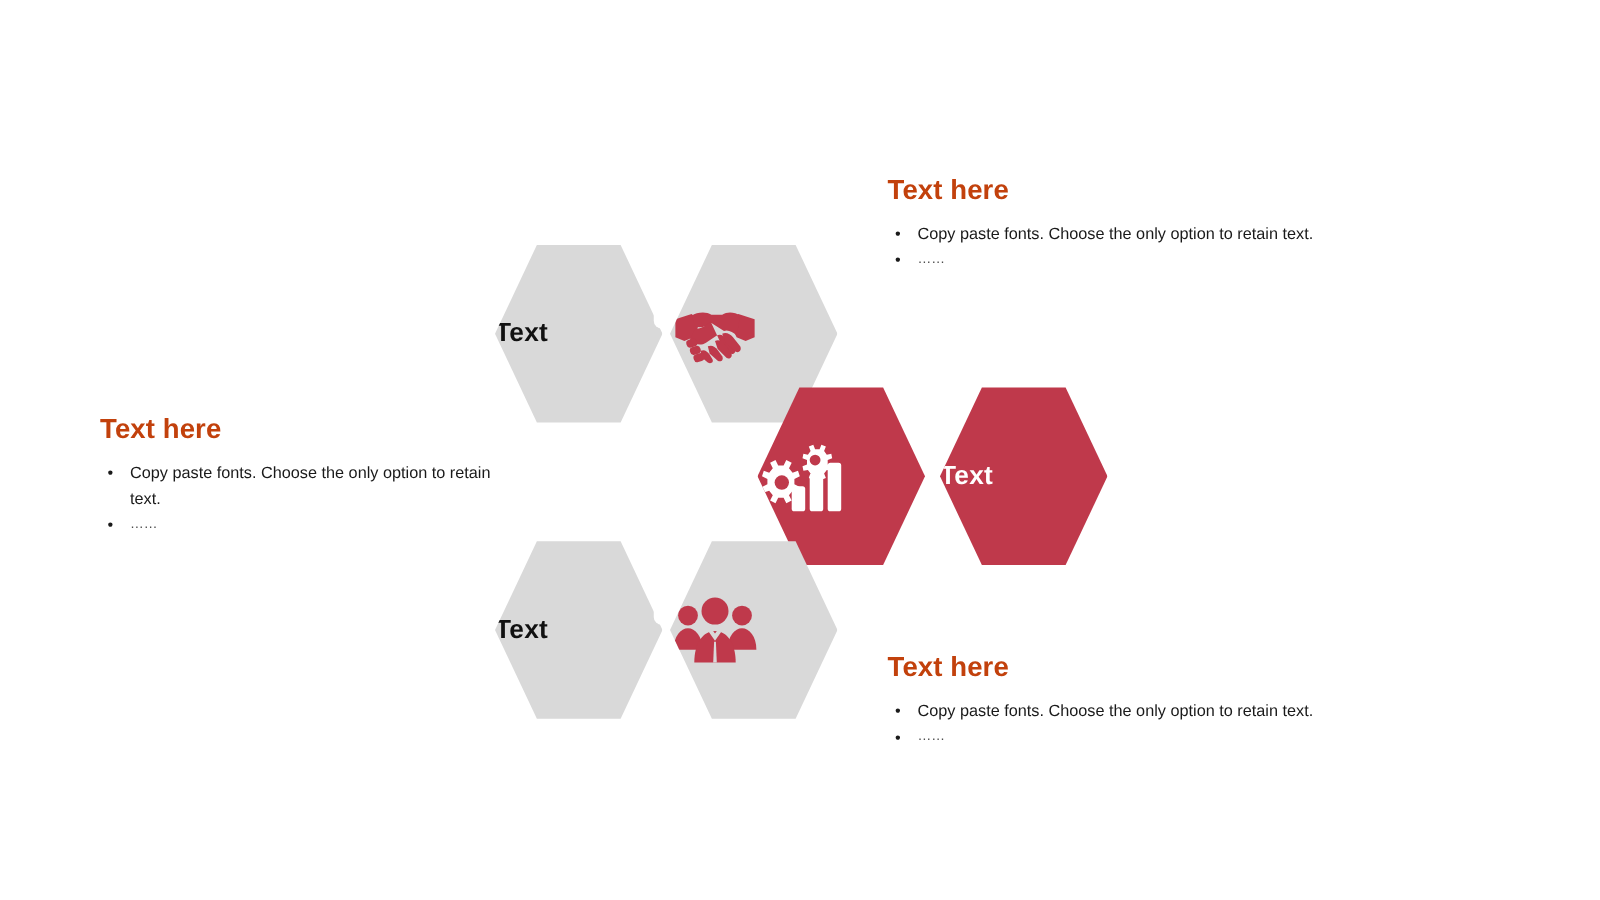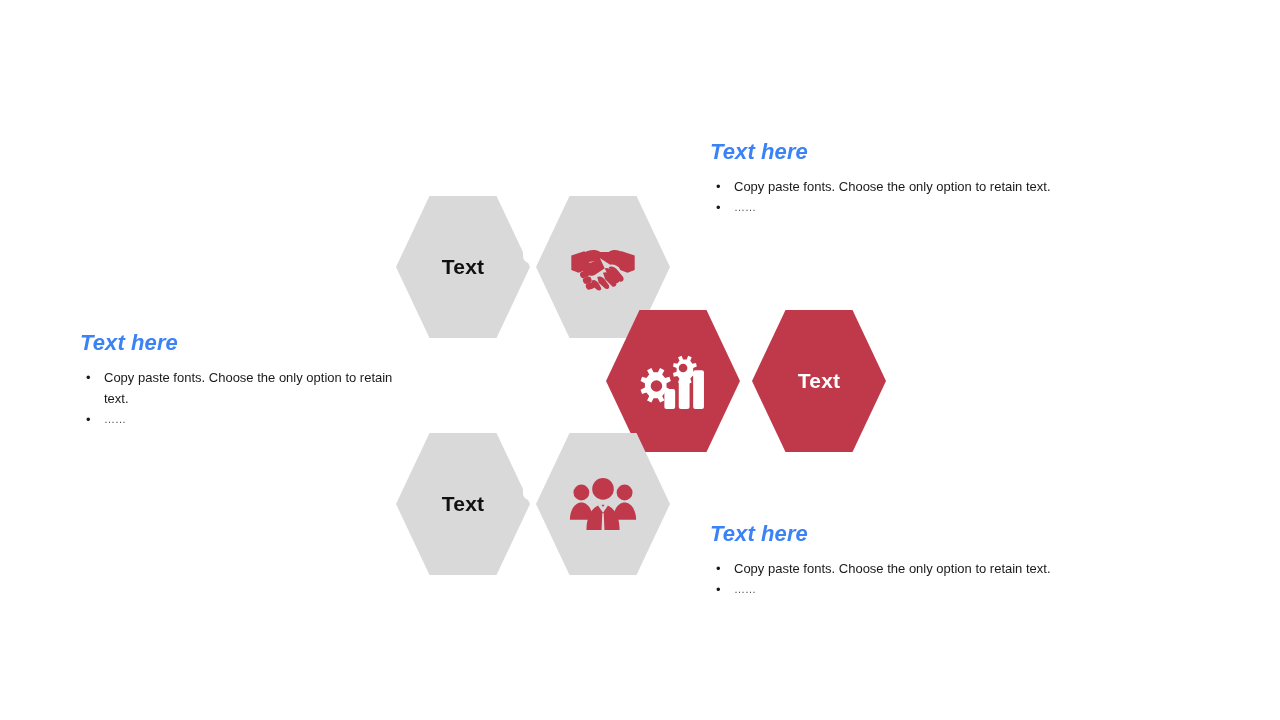--- a/index.html
+++ b/index.html
@@ -31,21 +31,20 @@
     top: 185px;
     width: 500px;
     height: 390px;
   }
   .hex {
     position: absolute;
     width: 134px;
     height: 148px;
     display: flex;
     align-items: center;
-    justify-content: center;
     -webkit-clip-path: polygon(25% 2%, 75% 2%, 100% 50%, 75% 98%, 25% 98%, 0% 50%);
     clip-path: polygon(25% 2%, 75% 2%, 100% 50%, 75% 98%, 25% 98%, 0% 50%);
   }
   .hex-inner {
     position: absolute;
     inset: 0;
     border-radius: 14px;
   }
   .hex.grey .hex-inner { background: #d9d9d9; }
   .hex.red  .hex-inner { background: #bf394b; }
@@ -91,24 +90,23 @@
   .notch-mid-a    { left: 349px; top: 166px; }
   .notch-mid-b    { left: 349px; top: 222px; }
   .notch-bot-a    { left: 133px; top: 289px; }
   .notch-bot-b    { left: 133px; top: 345px; }
 
   
   .txt-block { position: absolute; }
   .txt-title {
     font-size: 22px;
     font-weight: bold;
-    color: #3b82f6;
+    color: #c2410c;
     margin: 0 0 11px 0;
     letter-spacing: 0.1px;
-    font-style: italic;
   }
   .bullets {
     list-style: none;
     margin: 2px;
     padding: 0;
   }
   .bullets li {
     position: relative;
     padding-left: 22px;
     font-size: 13px;

